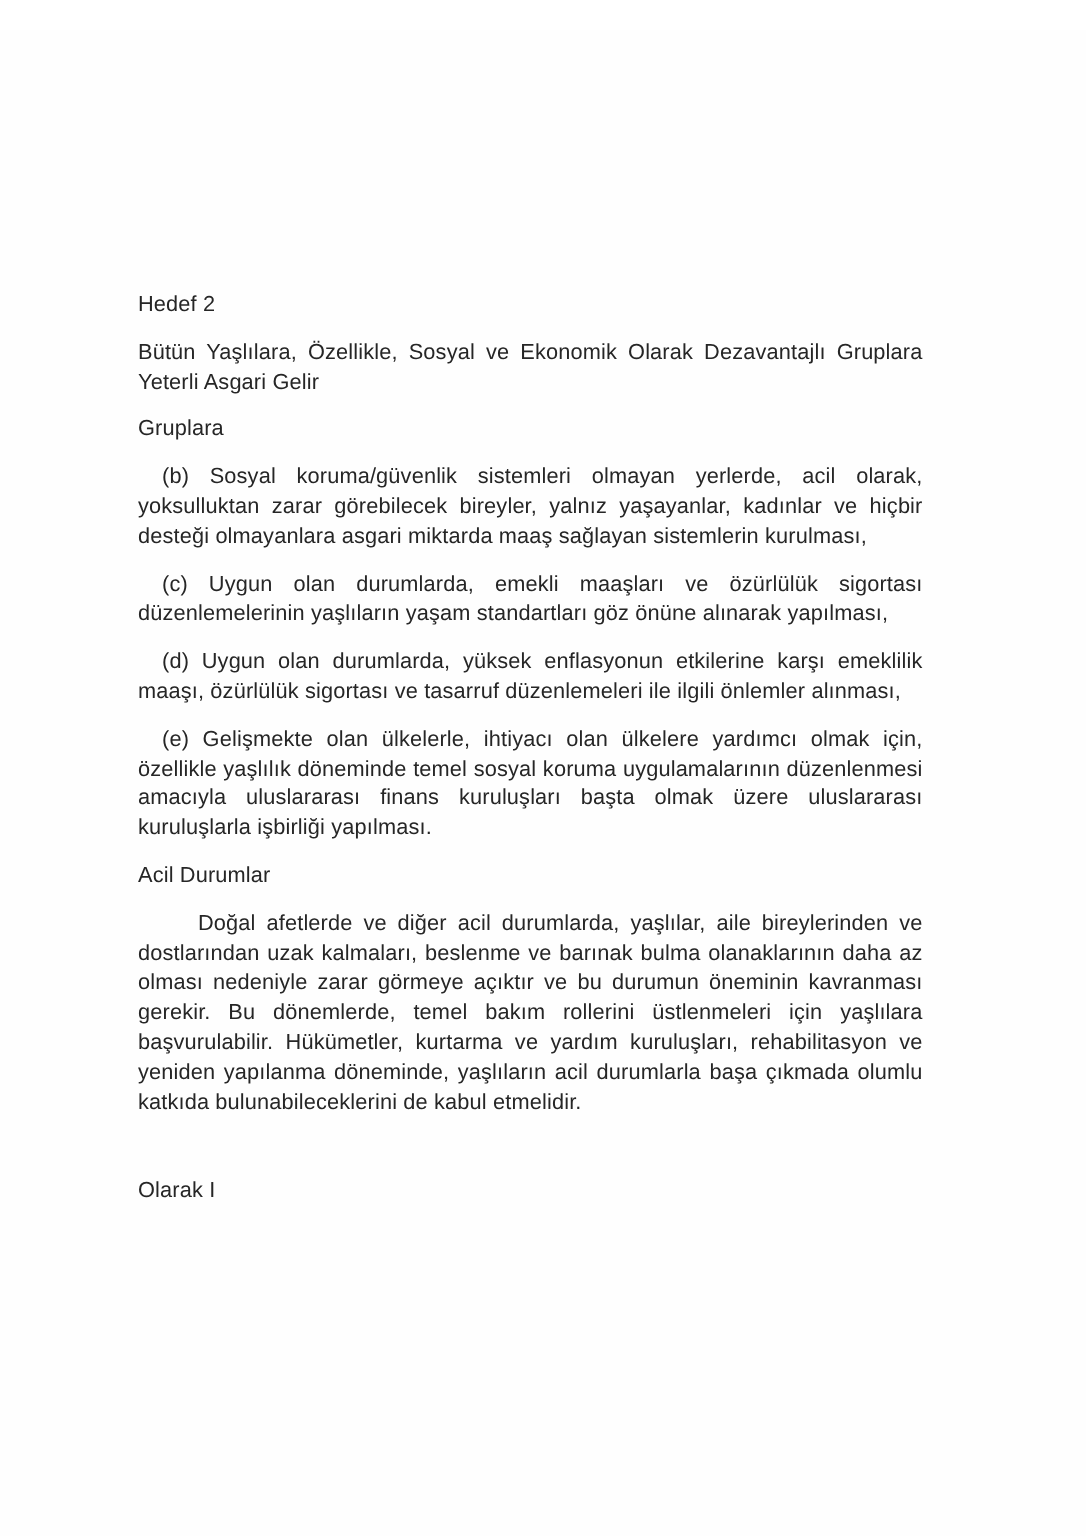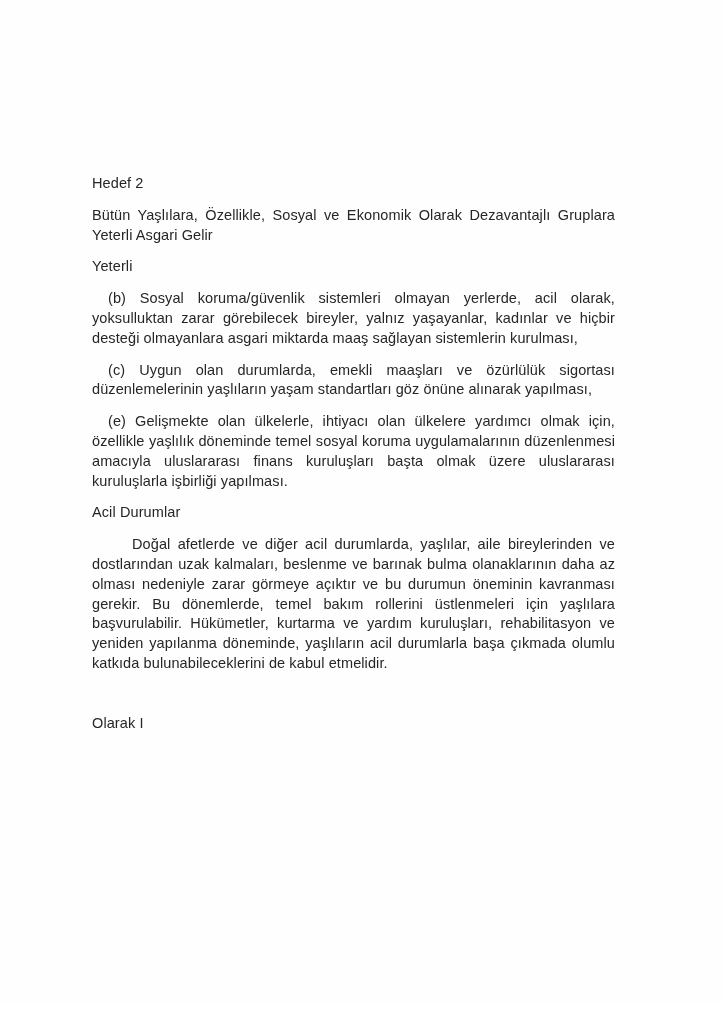--- a/index.html
+++ b/index.html
@@ -7,20 +7,21 @@
     padding: 0;
     background: #ffffff;
   }
   .doc-page {
     position: relative;
     width: 724px;
     height: 1004px;
     background: #fefefe;
     overflow: hidden;
     font-family: "Liberation Sans", "DejaVu Sans", sans-serif;
+    margin-top: 20px;
   }
   .doc-content {
     position: absolute;
     left: 92px;
     top: 174px;
     width: 523px;
     color: #262626;
     font-size: 14.5px;
     line-height: 19.8px;
     letter-spacing: 0.1px;
@@ -51,27 +52,28 @@
 </head>
 <body>
 
 <div class="doc-page">
   <div class="doc-content">
 
     <div class="block heading">Hedef 2</div>
 
     <div class="block para">Bütün Yaşlılara, Özellikle, Sosyal ve Ekonomik Olarak Dezavantajlı Gruplara Yeterli Asgari Gelir</div>
 
-    <div class="block heading">Yeterli</div>
+    <div class="block heading">Gruplara</div>
 
 
     <div class="block para item-indent">(b) Sosyal koruma/güvenlik sistemleri olmayan yerlerde, acil olarak, yoksulluktan zarar görebilecek bireyler, yalnız yaşayanlar, kadınlar ve hiçbir desteği olmayanlara asgari miktarda maaş sağlayan sistemlerin kurulması,</div>
 
     <div class="block para item-indent">(c) Uygun olan durumlarda, emekli maaşları ve özürlülük sigortası düzenlemelerinin yaşlıların yaşam standartları göz önüne alınarak yapılması,</div>
 
+    <div class="block para item-indent">(d) Uygun olan durumlarda, yüksek enflasyonun etkilerine karşı emeklilik maaşı, özürlülük sigortası ve tasarruf düzenlemeleri ile ilgili önlemler alınması,</div>
 
     <div class="block para item-indent">(e) Gelişmekte olan ülkelerle, ihtiyacı olan ülkelere yardımcı olmak için, özellikle yaşlılık döneminde temel sosyal koruma uygulamalarının düzenlenmesi amacıyla uluslararası finans kuruluşları başta olmak üzere uluslararası kuruluşlarla işbirliği yapılması.</div>
 
     <div class="block heading gap-before-sm">Acil Durumlar</div>
 
     <div class="block para tab-indent">Doğal afetlerde ve diğer acil durumlarda, yaşlılar, aile bireylerinden ve dostlarından uzak kalmaları, beslenme ve barınak bulma olanaklarının daha az olması nedeniyle zarar görmeye açıktır ve bu durumun öneminin kavranması gerekir. Bu dönemlerde, temel bakım rollerini üstlenmeleri için yaşlılara başvurulabilir. Hükümetler, kurtarma ve yardım kuruluşları, rehabilitasyon ve yeniden yapılanma döneminde, yaşlıların acil durumlarla başa çıkmada olumlu katkıda bulunabileceklerini de kabul etmelidir.</div>
 
     <div class="block heading gap-before-lg">Olarak I</div>
 
   </div>

